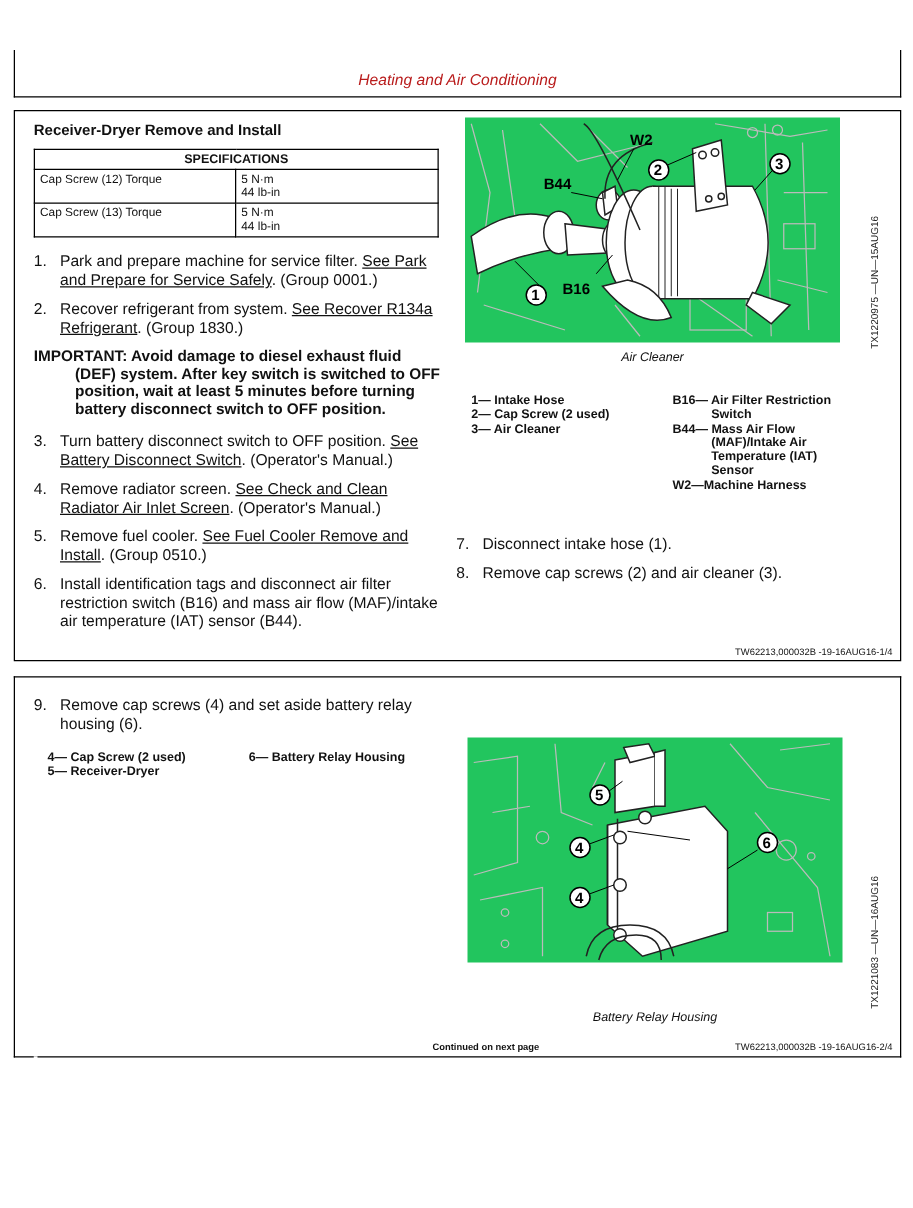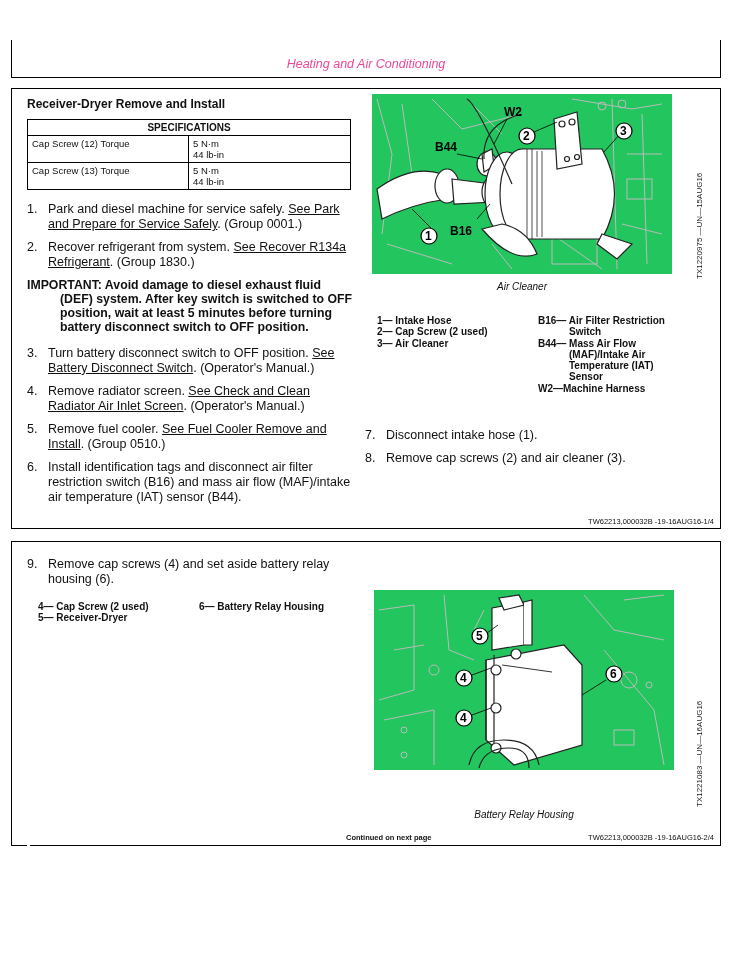--- a/index.html
+++ b/index.html
@@ -5,21 +5,21 @@
   * { box-sizing: border-box; margin: 0; padding: 0; }
   html, body { width: 730px; height: 966px; background: #ffffff; overflow: hidden; }
   body { position: relative; font-family: "Liberation Sans", sans-serif; color: #111; }
 
   .header-box {
     position: absolute; left: 11px; top: 40px; width: 710px; height: 38px;
     border-left: 1px solid #000; border-right: 1px solid #000; border-bottom: 1px solid #000;
   }
   .header-title {
     position: absolute; left: 0; right: 0; top: 17px; text-align: center;
-    font-style: italic; font-size: 12.5px; color: #ec4899;
+    font-style: italic; font-size: 12.5px; color: #b91c1c;
   }
 
   .section {
     position: absolute; left: 11px; width: 710px; border: 1px solid #000;
   }
   .section-1 { top: 88px; height: 441px; }
   .section-2 { top: 541px; height: 305px; border-bottom: none; }
   .sec2-bottom { position: absolute; left: 11px; top: 845px; width: 710px; height: 1px; background: #000; }
   .sec2-bottom-gap { position: absolute; left: 27px; top: 845px; width: 3px; height: 2px; background: #fff; }
 
@@ -95,21 +95,21 @@
         <div>5 N·m</div>
         <div>44 lb-in</div>
       </td>
     </tr>
   </tbody>
     </table>
 
   <div class="steps" style="top:113px;">
     <div class="step">
       <span class="num">1.</span>
-      <span>Park and diesel machine for service safely.</span>
+      <span>Park and prepare machine for service filter.</span>
       <span class="link">See Park and Prepare for Service Safely</span><span>. (Group 0001.)</span>
     </div>
     <div class="step">
       <span class="num">2.</span>
       <span>Recover refrigerant from system.</span>
       <span class="link">See Recover R134a Refrigerant</span><span>. (Group 1830.)</span>
     </div>
     <div class="important">IMPORTANT: Avoid damage to diesel exhaust fluid (DEF) system.  After key switch is switched to OFF position, wait at least 5 minutes before turning battery disconnect switch to OFF position.</div>
     <div class="step">
       <span class="num">3.</span>

